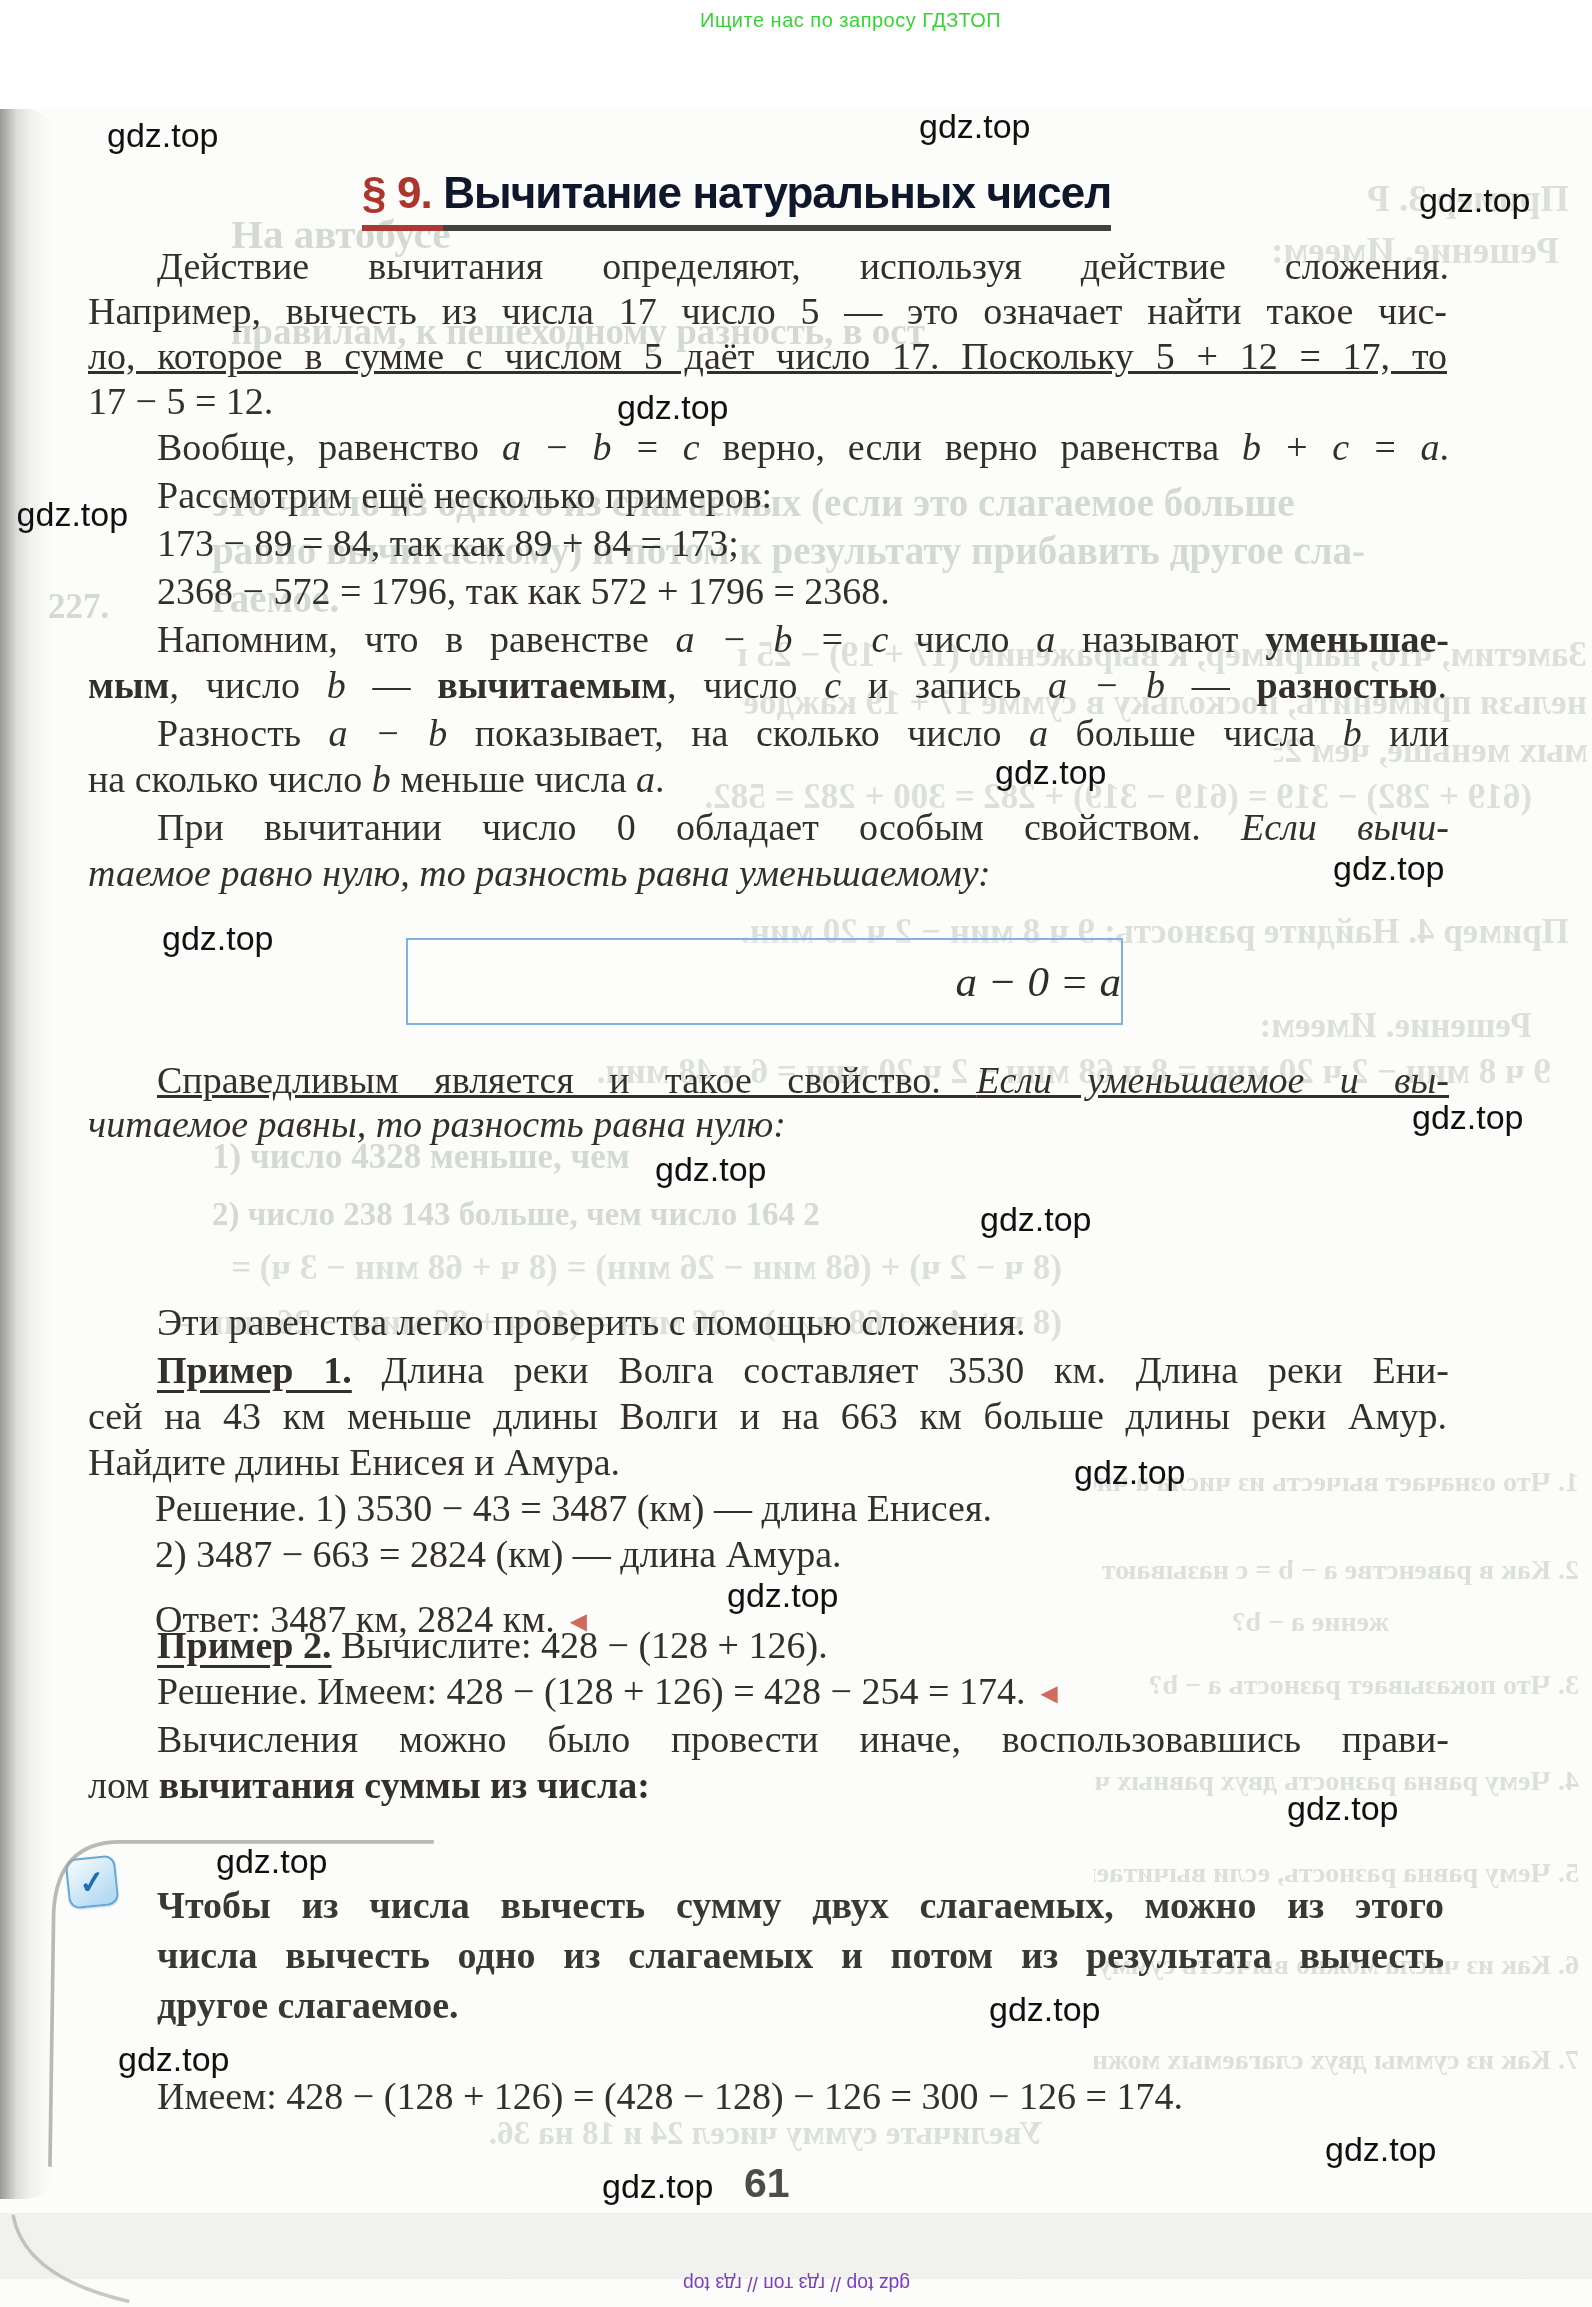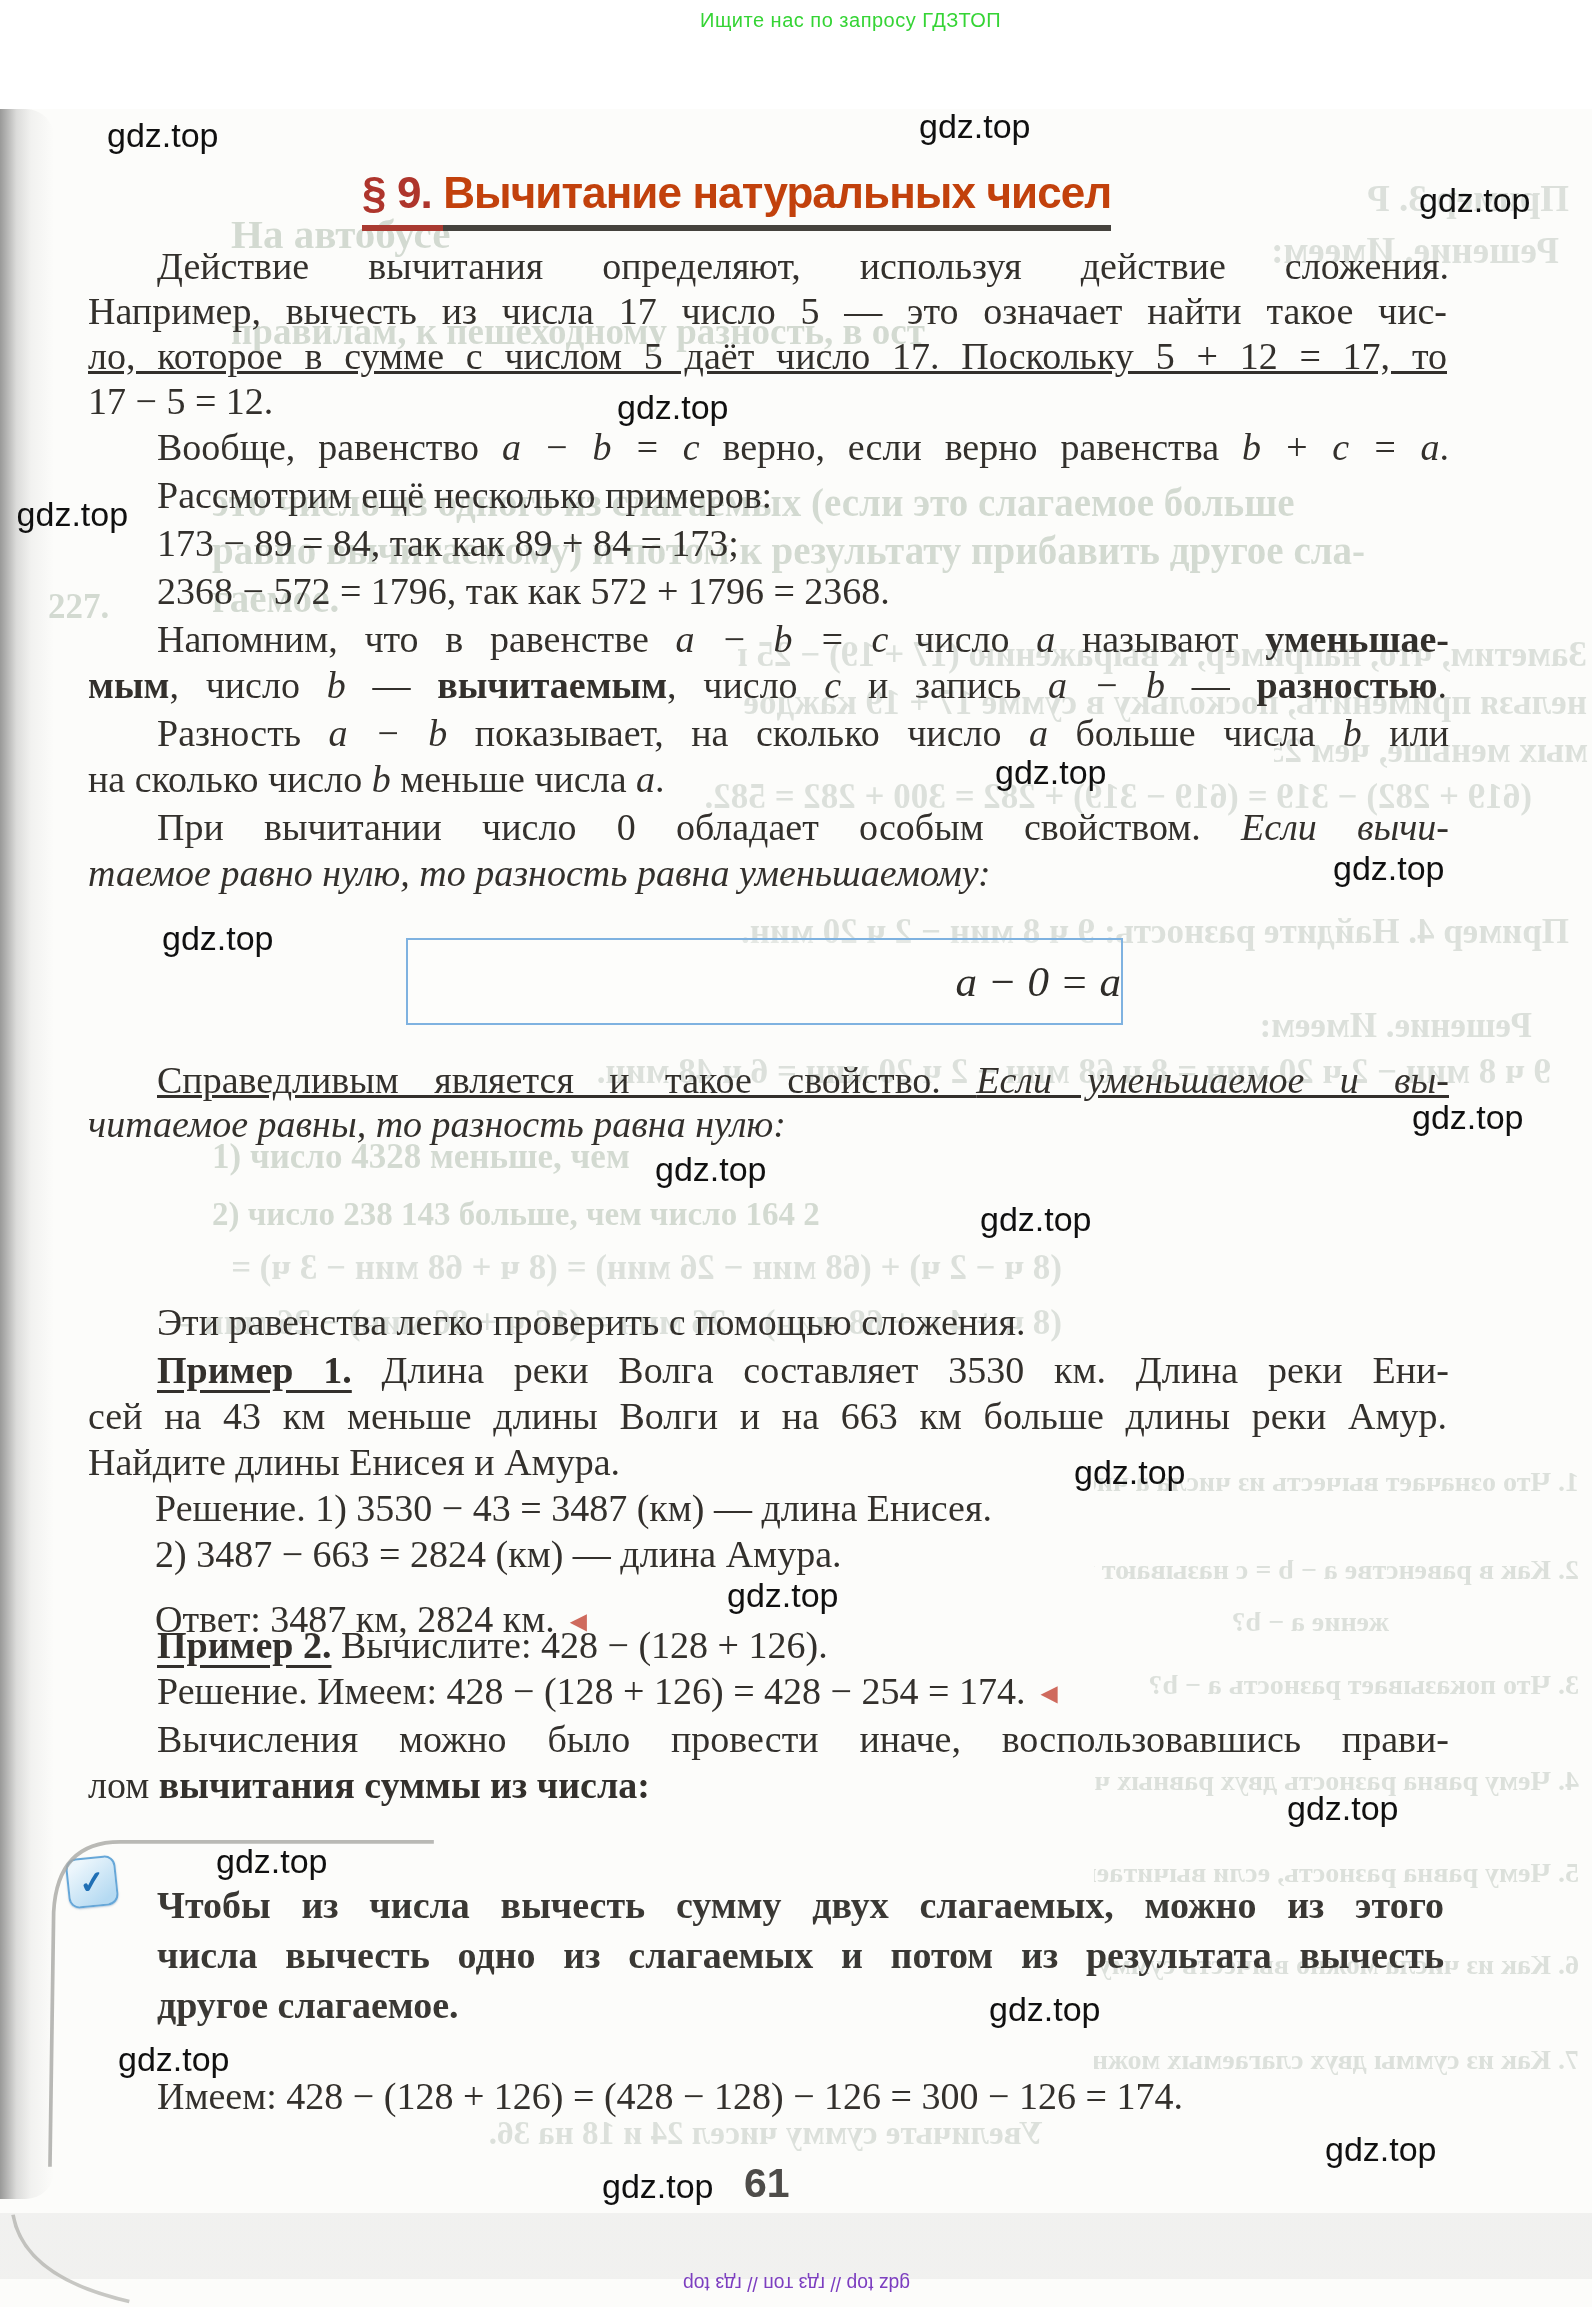--- a/index.html
+++ b/index.html
@@ -29,21 +29,21 @@
     position:absolute;left:700px;top:9.2px;width:388px;
     font-family:"Liberation Sans",sans-serif;font-size:20px;color:#35d435;
     text-align:left;letter-spacing:0.5px;
   }
   
   .title{
     position:absolute;left:362px;top:168px;white-space:nowrap;
     font-family:"Liberation Sans",sans-serif;font-weight:700;font-size:44px;letter-spacing:-0.9px;
   }
   .title .num{color:#ae352c;border-bottom:6.5px solid #a93a31;padding-bottom:8.3px;}
-  .title .txt{color:#c2410c;border-bottom:6.5px solid #45423d;padding-bottom:8.3px;}
+  .title .txt{color:#0f172a;border-bottom:6.5px solid #45423d;padding-bottom:8.3px;}
   
   .line{
     position:absolute;height:48px;line-height:48px;font-size:38px;white-space:nowrap;
   }
   .line.j{white-space:normal;text-align:justify;text-align-last:justify;}
   .line.callout{font-family:Liberation Serif, serif;font-weight:700;font-size:38px;color:#3a3834;}
   .seg-n{font-style:normal;}
   .seg-i{font-style:italic;}
   .seg-b{font-weight:700;}
   .seg-ex{font-weight:700;text-decoration:underline;text-decoration-thickness:2.8px;text-underline-offset:6.5px;}

